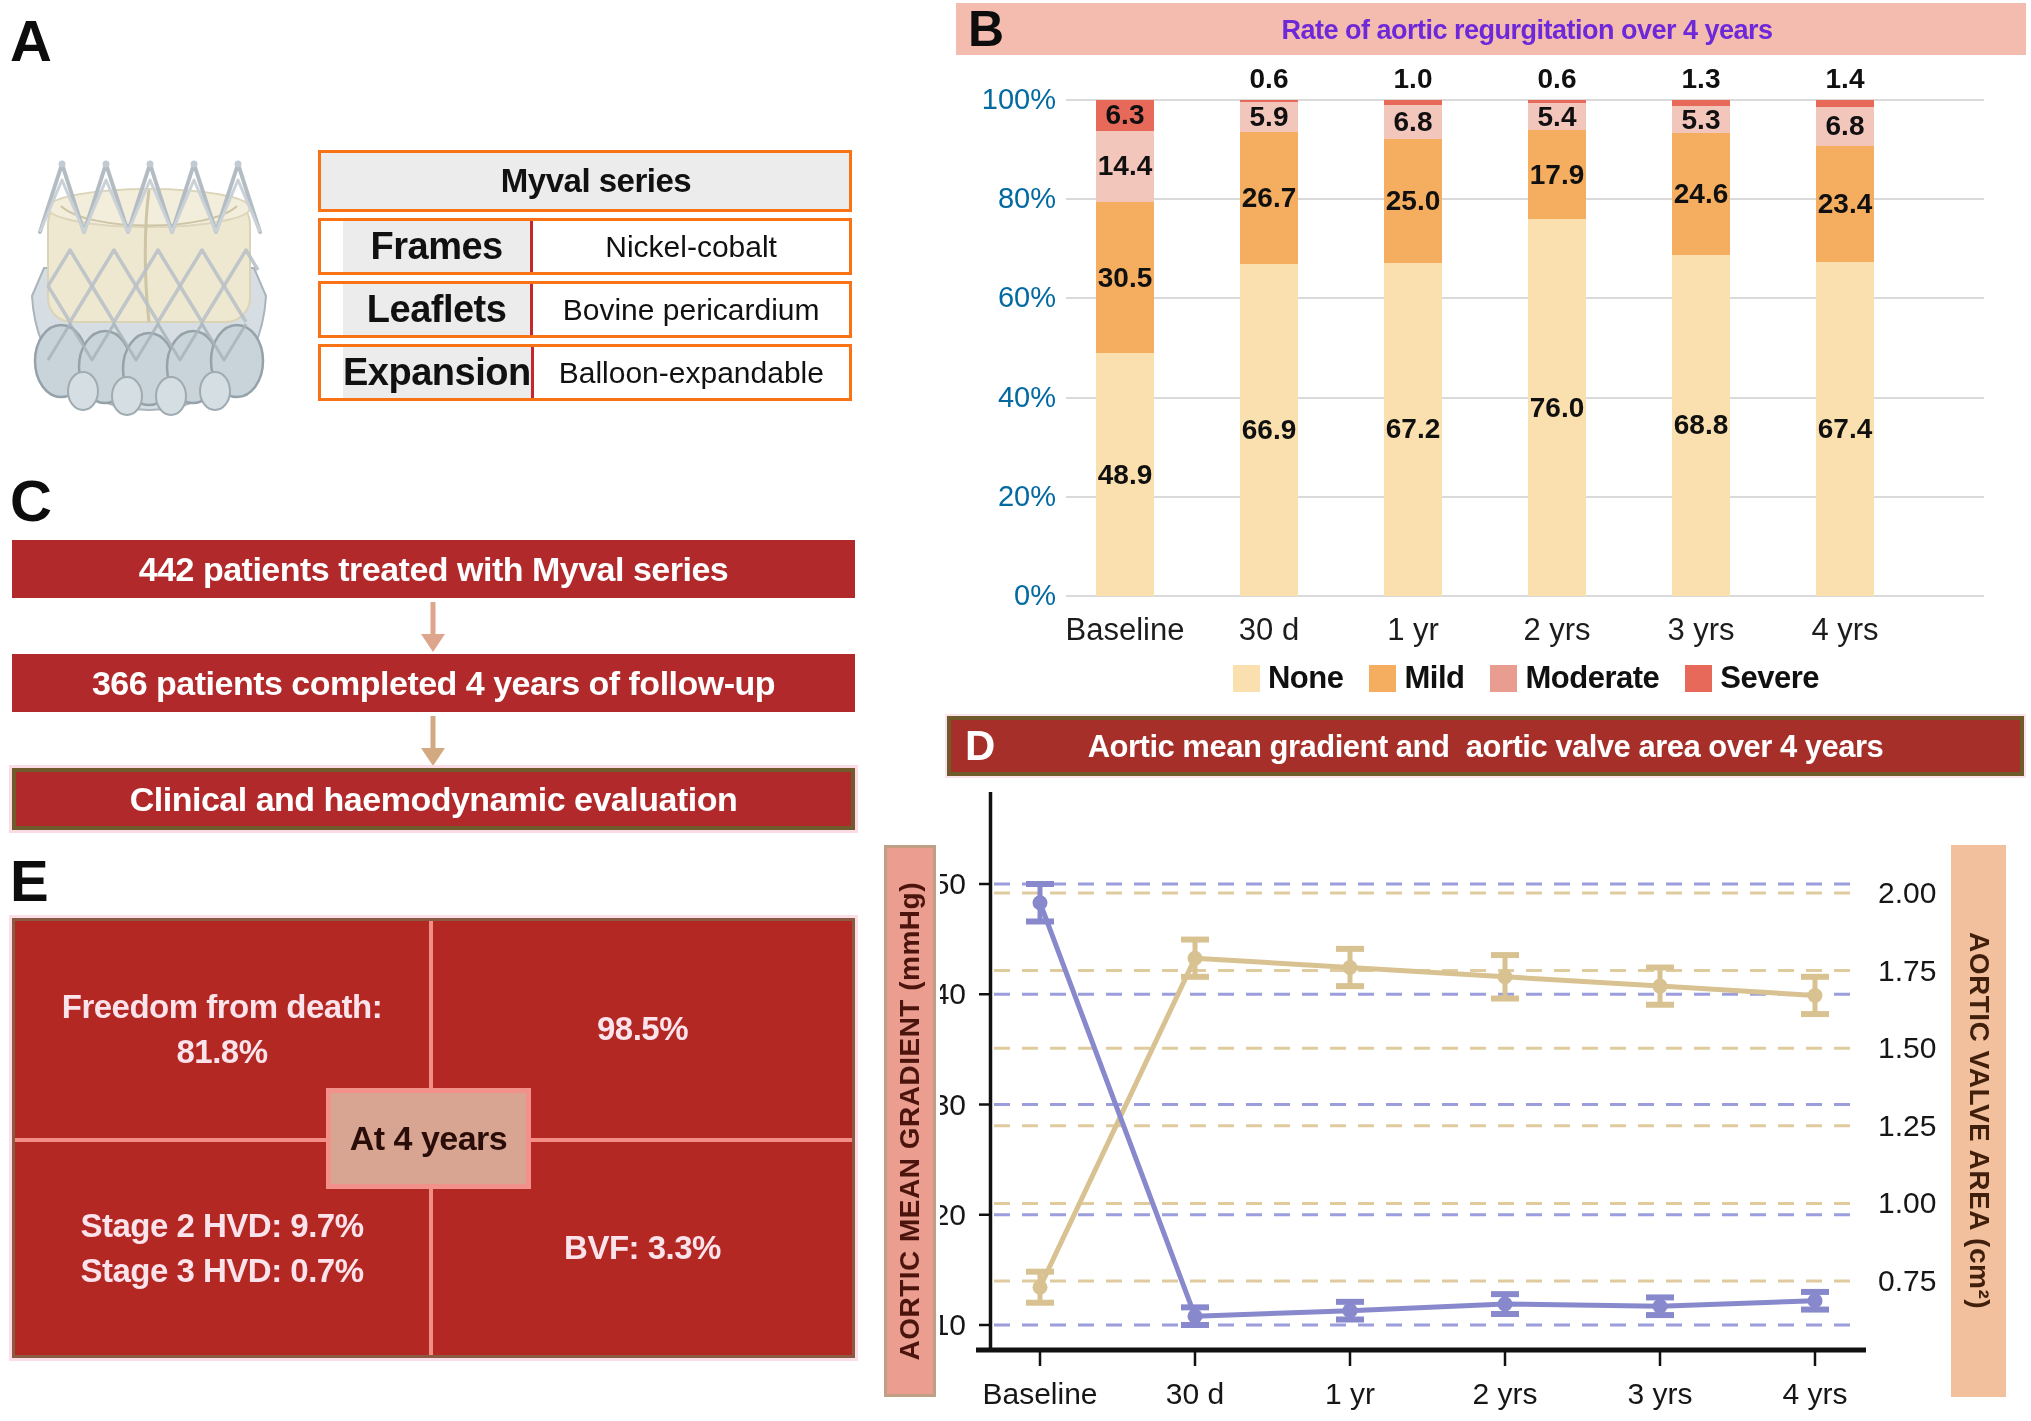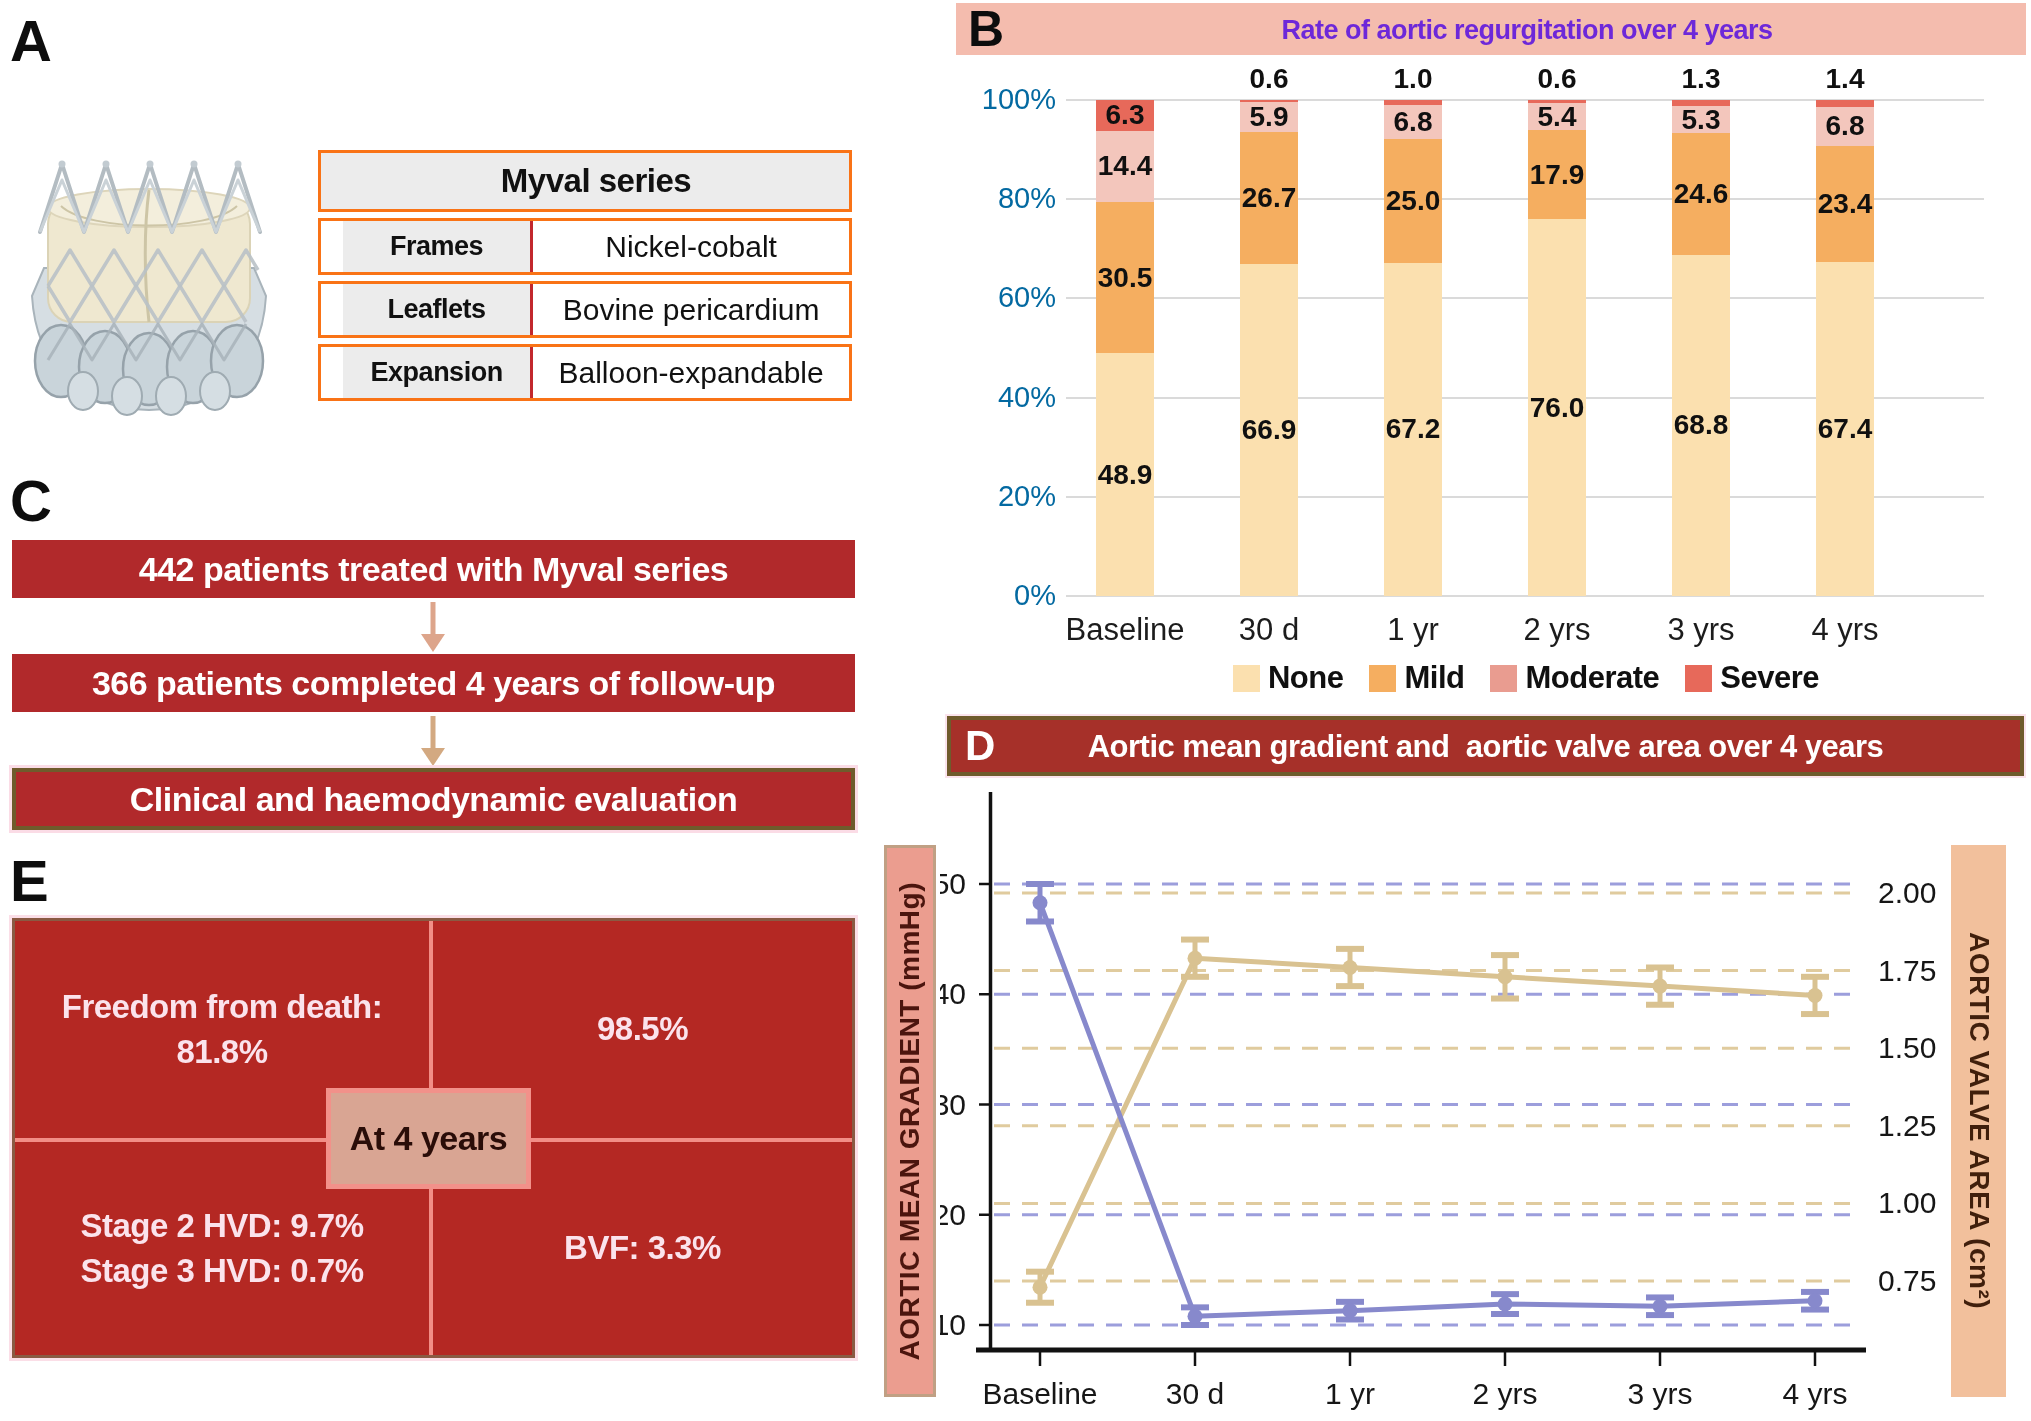--- a/index.html
+++ b/index.html
@@ -7,21 +7,21 @@
           font-family:"Liberation Sans",sans-serif;color:#111;}
   .abs{position:absolute;}
   .plabel{position:absolute;font-size:58px;font-weight:bold;color:#0d0d0d;letter-spacing:-2px;line-height:1;}
   
   .atable{position:absolute;left:318px;top:150px;width:534px;}
   .atable .tbox{border:3px solid #f97316;box-sizing:border-box;background:#fff;padding-left:22px;}
   .atable .thead{height:62px;background:#ECECEC;display:flex;align-items:center;justify-content:center;
                  font-size:33px;font-weight:bold;letter-spacing:-0.5px;margin-bottom:6px;}
   .atable .trow{height:57px;display:flex;margin-bottom:6px;}
   .atable .tlabel{flex:0 0 37%;background:#ECECEC;border-right:3px solid #C2282D;display:flex;
-                  align-items:center;justify-content:center;font-size:27px;font-weight:bold;letter-spacing:-0.5px;}
+                  align-items:center;justify-content:center;font-size:38px;font-weight:bold;letter-spacing:-0.5px;}
   .atable .tvalue{flex:1;background:#fff;display:flex;align-items:center;justify-content:center;font-size:30px;}
   
   .cbox{position:absolute;left:12px;width:843px;height:58px;background:#B1292B;color:#fff;
         display:flex;align-items:center;justify-content:center;font-size:34px;font-weight:bold;
         letter-spacing:-0.5px;box-sizing:border-box;}
   .cbox.bordered{border:4px solid #6F5B2C;height:62px;box-shadow:0 0 0 3px #FBDCE6;}
   
   .equad{position:absolute;left:12px;top:918px;width:843px;height:440px;background:#B42823;
          border:3px solid #8A5A43;box-shadow:0 0 0 3px #FBDEE7;box-sizing:border-box;}
   .ediv-h{position:absolute;left:0;top:217px;width:100%;height:4px;background:#F28E86;}

